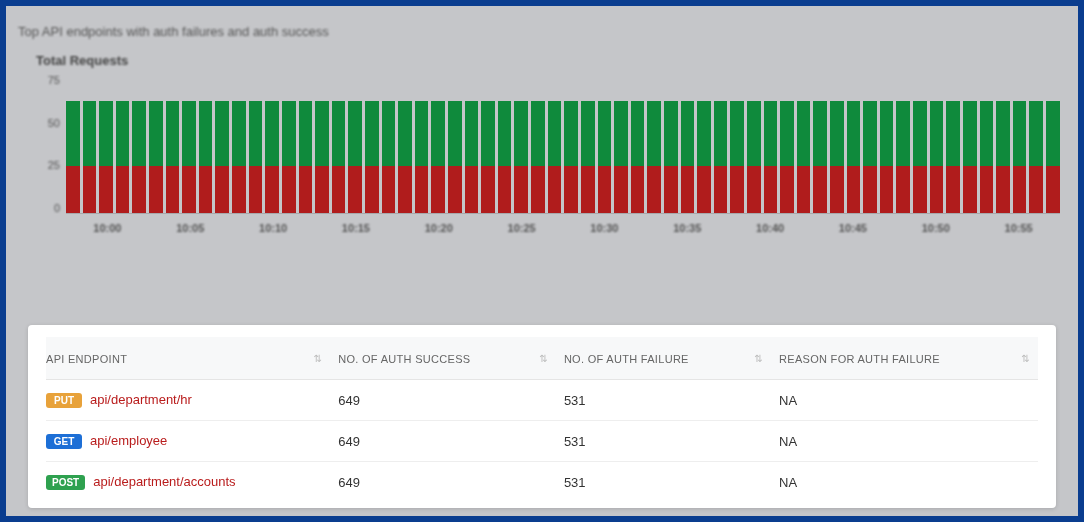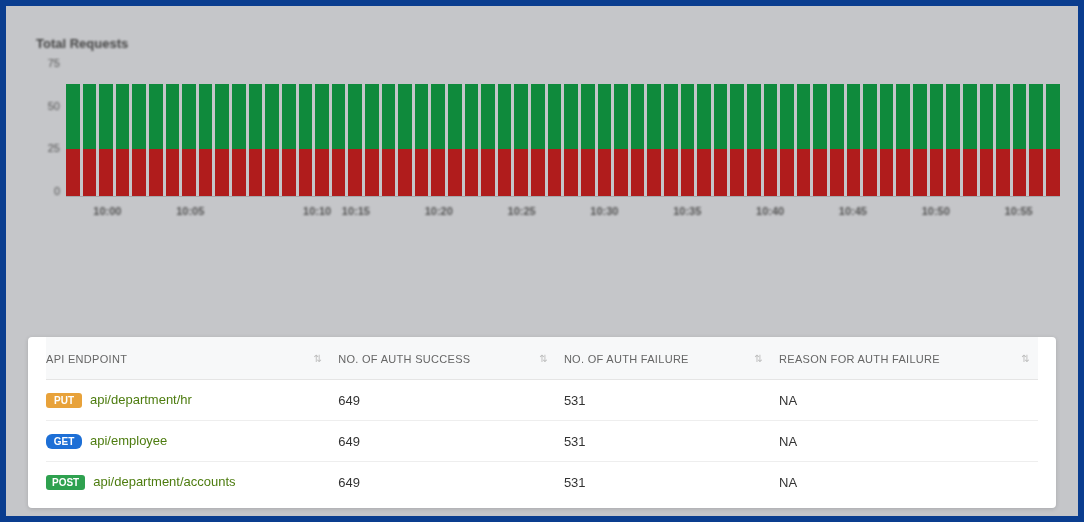--- a/index.html
+++ b/index.html
@@ -106,21 +106,21 @@
 .legend-item { display: flex; align-items: center; gap: 8px; }
 .swatch { width: 12px; height: 12px; }
 .table-card {
   position: absolute;
   left: 22px;
   right: 22px;
   bottom: 8px;
   background: #fff;
   border-radius: 4px;
   box-shadow: 0 1px 4px rgba(0,0,0,0.15);
-  padding: 0 18px 6px 18px;
+  padding: 12px 18px 6px 18px;
 }
 table { width: 100%; border-collapse: collapse; font-size: 13px; }
 thead th {
   text-align: left;
   font-weight: normal;
   font-size: 11px;
   color: #666;
   letter-spacing: 0.3px;
   padding: 16px 8px 14px 8px;
   border-bottom: 1px solid #e5e5e5;
@@ -139,37 +139,38 @@
   color: #fff;
   font-size: 10px;
   font-weight: bold;
   padding: 2px 6px;
   border-radius: 3px;
   min-width: 36px;
   text-align: center;
   margin-right: 8px;
 }
 .m-PUT { background: #e8a23a; }
-.m-GET { background: #1d6fd6; border-radius: 6px; }
+.m-GET { background: #1d6fd6; }
 .m-POST { background: #2ea14f; }
-.ep-link { color: #4d7c0f; cursor: pointer; }
+.ep-link { color: #b91c1c; cursor: pointer; }
 .sort-icon { float: right; color: #bbb; font-size: 10px; }
 .see-more {
   text-align: right;
   color: #1d6fd6;
   font-size: 13px;
   cursor: pointer;
   padding: 2px 0 0 0;
 }
 </style>
 </head>
 <body>
 
 <div class="outer">
 
+  <div class="header-sub">Top API endpoints with auth failures and auth success</div>
 
   <div class="chart-wrap">
     <div class="chart-title">Total Requests</div>
     <div class="chart">
       <div class="y-axis" id="y-axis">
           <div>75</div>
           <div>50</div>
           <div>25</div>
           <div>0</div>
         </div>
@@ -412,21 +413,21 @@
               <div class="seg-bot" style="height: 46.6667px;"></div>
             </div>
             <div class="bar">
               <div class="seg-top" style="height: 65.3333px;"></div>
               <div class="seg-bot" style="height: 46.6667px;"></div>
             </div>
           </div>
         <div class="x-axis" id="x-axis">
             <div class="x-tick" style="left: 4.16667%;">10:00</div>
             <div class="x-tick" style="left: 12.5%;">10:05</div>
-            <div class="x-tick" style="left: 20.8333%; margin-left: 44px;">10:10</div>
+            <div class="x-tick" style="left: 20.8333%;">10:10</div>
             <div class="x-tick" style="left: 29.1667%;">10:15</div>
             <div class="x-tick" style="left: 37.5%;">10:20</div>
             <div class="x-tick" style="left: 45.8333%;">10:25</div>
             <div class="x-tick" style="left: 54.1667%;">10:30</div>
             <div class="x-tick" style="left: 62.5%;">10:35</div>
             <div class="x-tick" style="left: 70.8333%;">10:40</div>
             <div class="x-tick" style="left: 79.1667%;">10:45</div>
             <div class="x-tick" style="left: 87.5%;">10:50</div>
             <div class="x-tick" style="left: 95.8333%;">10:55</div>
           </div>

